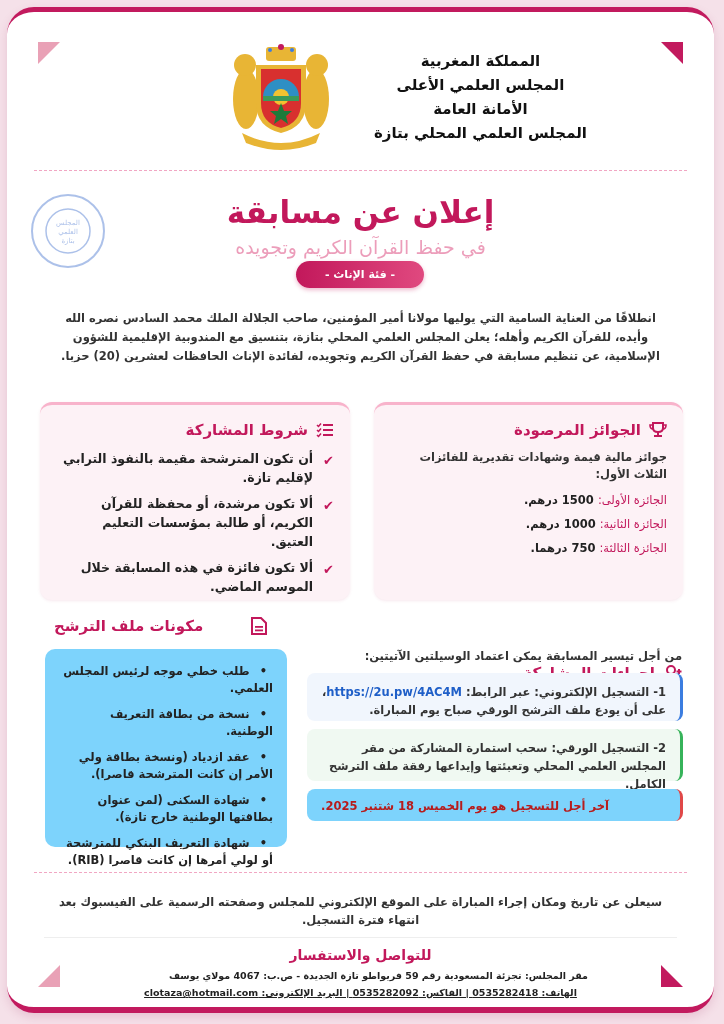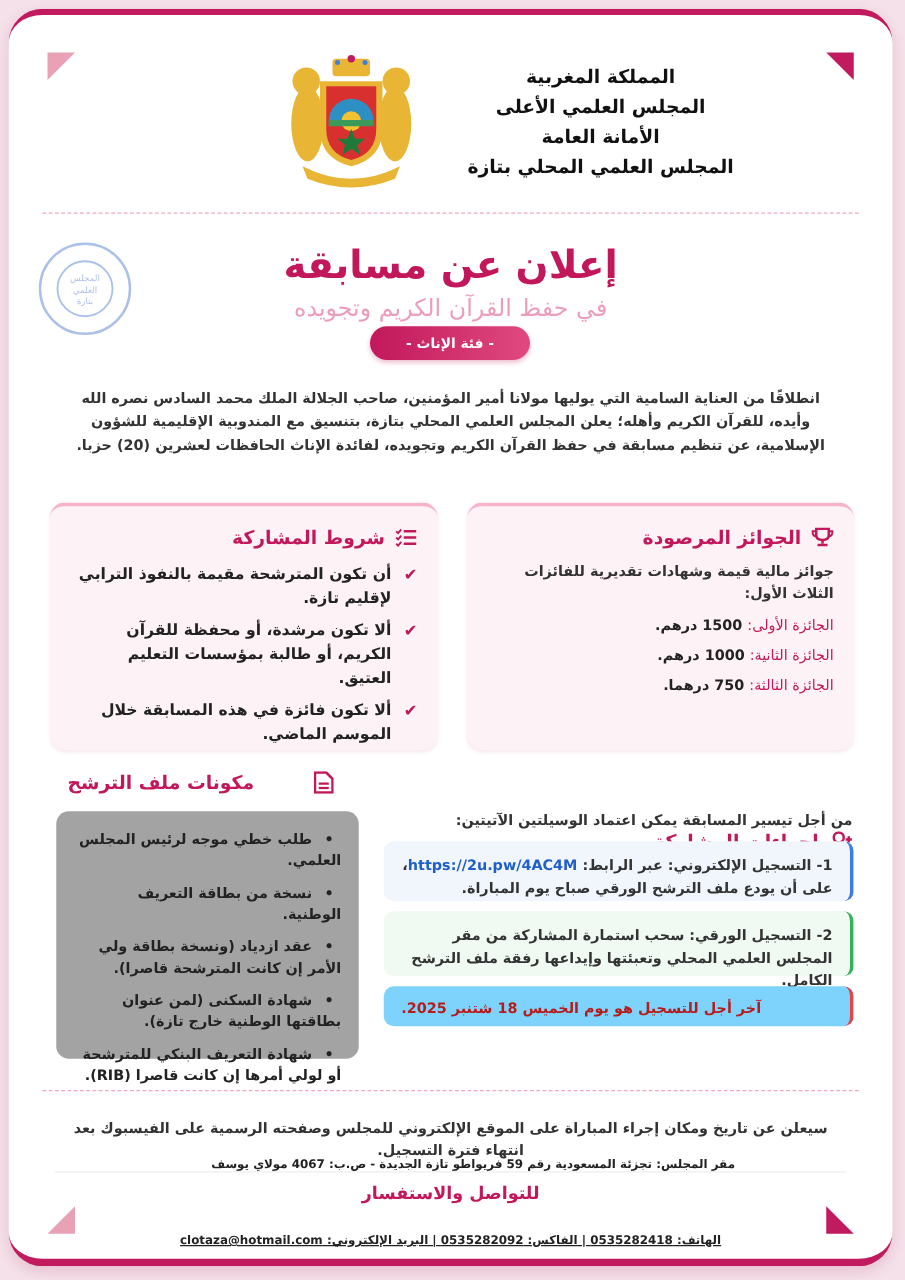--- a/index.html
+++ b/index.html
@@ -87,33 +87,33 @@
   }
   .proc-box.blue { top: 661px; height: 48px; background: #f1f6fd; border-right: 3px solid #3b7de0; }
   .proc-box.green { top: 717px; height: 52px; background: #f0f9f2; border-right: 3px solid #36b35a; }
   .proc-box.red { top: 777px; height: 32px; background: #7dd3fc; border-right: 3px solid #e04848; color: #b71c1c; text-align: left; padding-top: 8px; }
   .proc-box .link { color: #1f5fc8; direction: ltr; unicode-bidi: embed; }
 
   .docs-head { position: absolute; top: 605px; left: 47px; width: 240px; justify-content: flex-start; flex-direction: row-reverse; gap: 48px; }
   .docs-head .tx { font-size: 15px; }
   .docs-box {
     position: absolute; top: 637px; left: 38px; width: 242px; height: 198px;
-    background: #a3a3a3; border-radius: 10px; padding: 14px 14px 0 14px;
+    background: #7dd3fc; border-radius: 10px; padding: 14px 14px 0 14px;
   }
   .doc-item { font-size: 11.5px; line-height: 17px; font-weight: bold; color: #222; margin-bottom: 9px; }
   .doc-item .dot { margin-left: 10px; margin-right: 6px; }
 
   .footer-note {
     position: absolute; top: 881px; left: 50px; right: 50px; text-align: center;
     font-size: 11.5px; line-height: 18px; font-weight: bold; color: #333;
   }
   .thin-line { position: absolute; top: 925px; left: 37px; right: 37px; border-top: 1px solid #eeeeee; }
   .contact-title { position: absolute; top: 935px; left: 0; right: 0; text-align: center; color: #c2185b; font-size: 14px; font-weight: bold; }
   .contact-line { position: absolute; left: 0; right: 0; text-align: center; font-size: 9.5px; font-weight: bold; color: #222; }
-  .contact-line.a { top: 914px; padding-left: 36px; }
+  .contact-line.a { top: 958px; padding-left: 36px; }
   .contact-line.b { top: 975px; text-decoration: underline; }
 </style>
 </head>
 <body>
 
 <div class="sheet">
 
   <div class="corner tl"></div>
   <div class="corner tr"></div>
   <div class="corner bl"></div>

